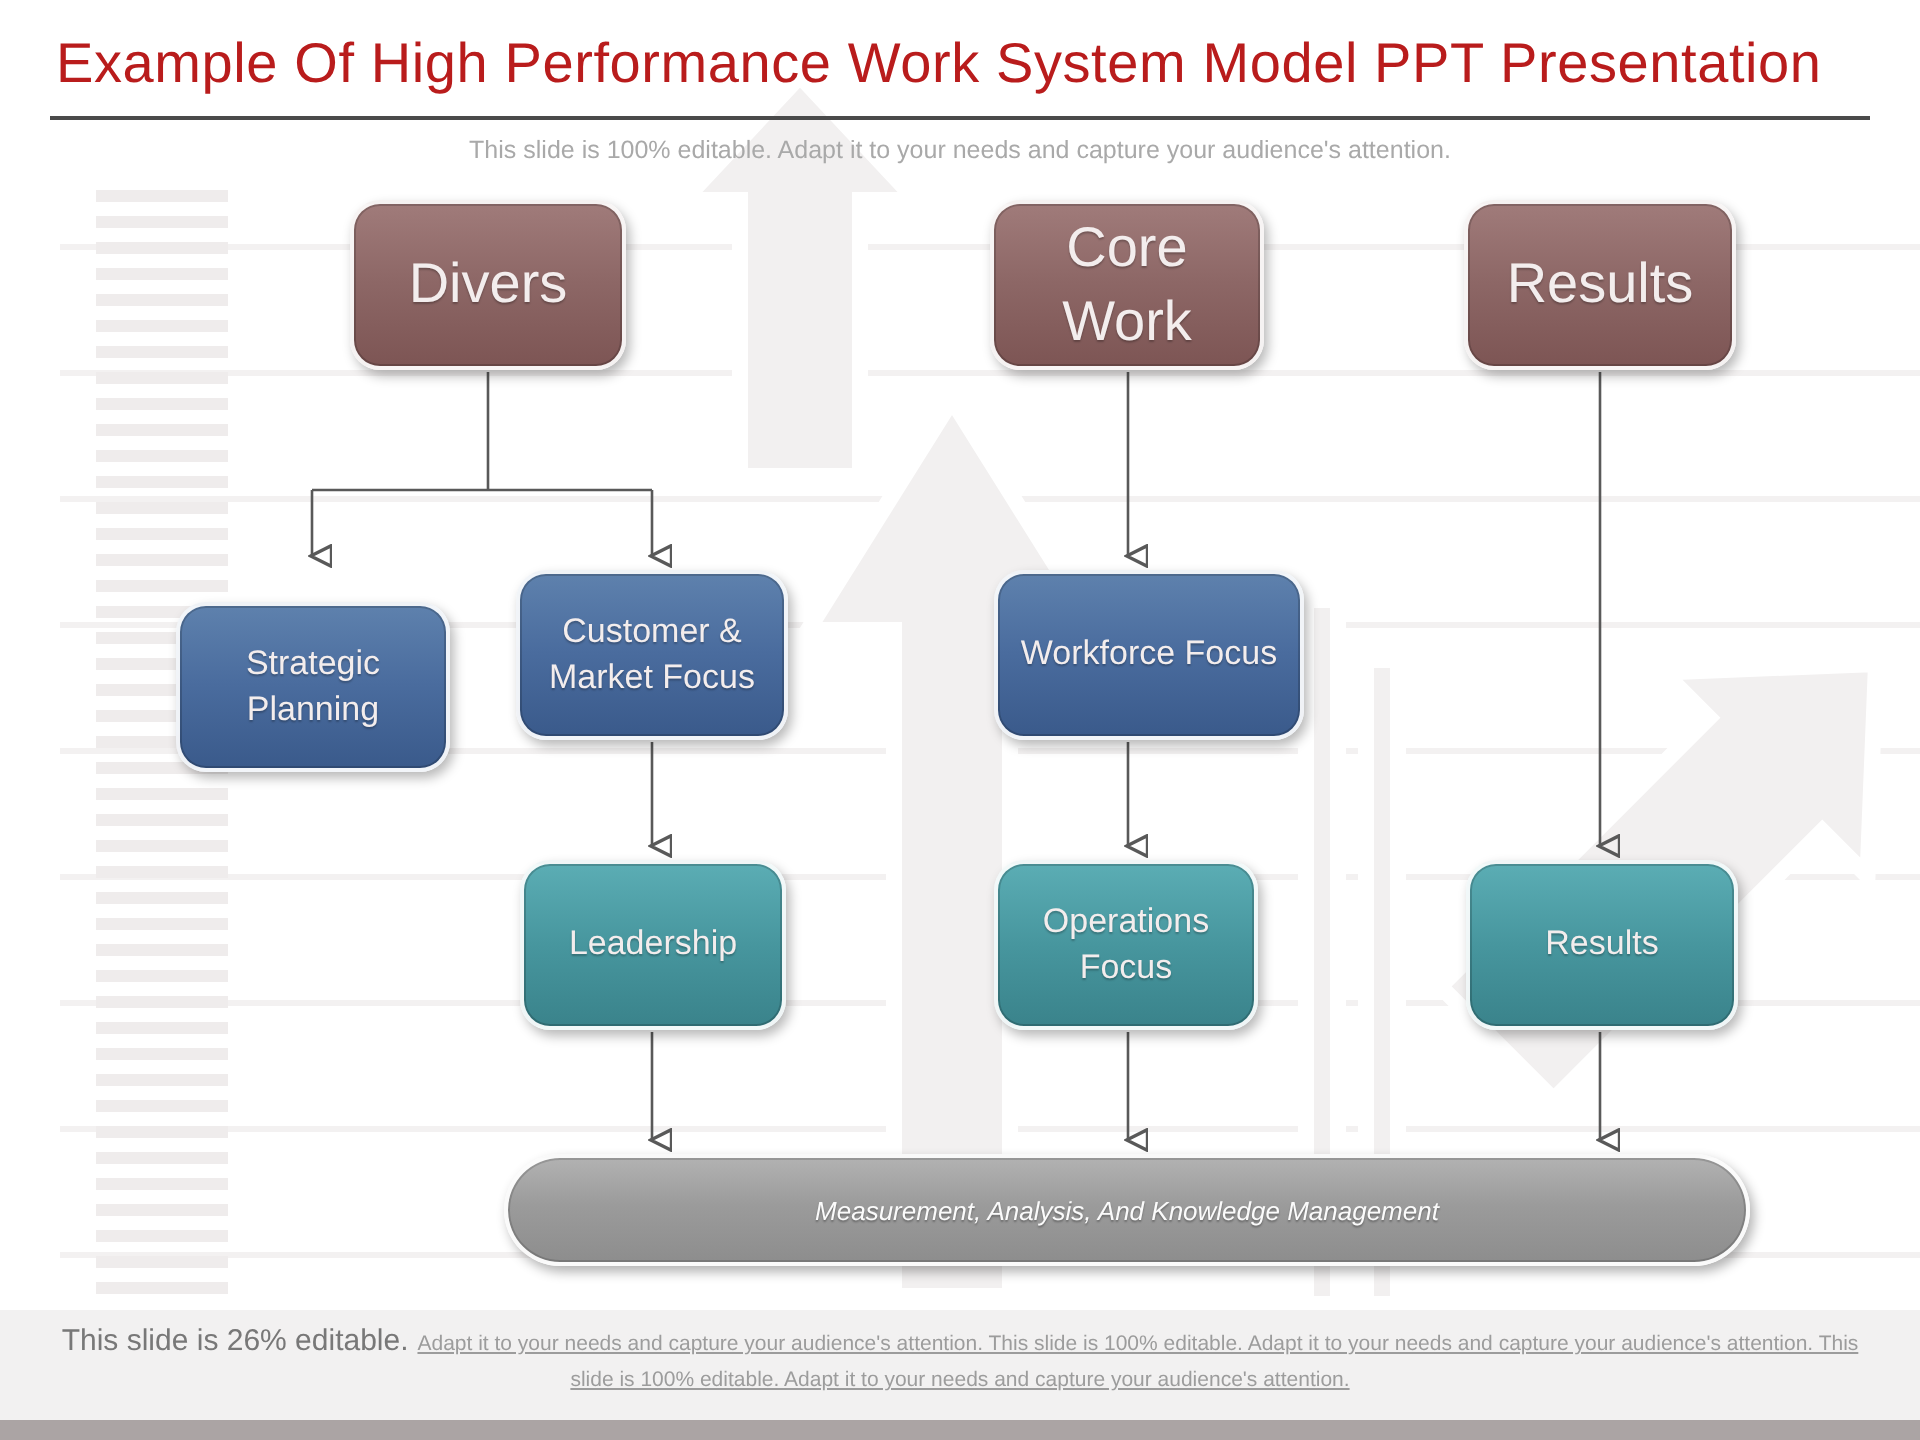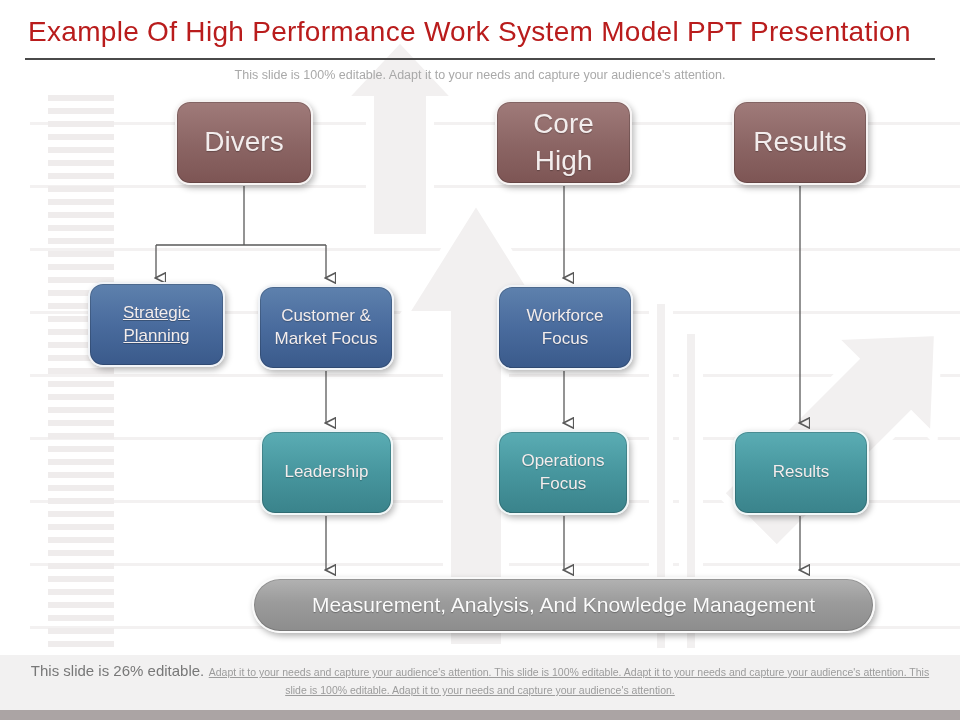--- a/index.html
+++ b/index.html
@@ -40,33 +40,34 @@
     box-shadow:2px 3px 6px rgba(0,0,0,0.28), inset 0 0 0 1px rgba(0,0,0,0.18);
     text-shadow:0 1px 1px rgba(0,0,0,0.25);cursor:default;
   }
   .maroon{background:linear-gradient(180deg,#a07b7a 0%,#8d6766 48%,#7d5554 100%);}
   .blue{background:linear-gradient(180deg,#5e81ad 0%,#4a6c9e 48%,#3a5a8b 100%);}
   .teal{background:linear-gradient(180deg,#5badb4 0%,#47969e 50%,#3a838b 100%);}
   .top-row{font-size:28px;}
   .b-divers{left:175px;top:100px;width:138px;height:85px;}
   .b-core{left:495px;top:100px;width:137px;height:85px;}
   .b-results-top{left:732px;top:100px;width:136px;height:85px;}
-  .b-strategic{left:88px;top:282px;width:137px;height:85px;text-decoration:underline;}
+  .b-strategic{left:88px;top:301px;width:137px;height:85px;}
   .b-customer{left:258px;top:285px;width:136px;height:85px;}
-  .b-workforce{left:497px;top:285px;width:136px;height:85px;}
+  .b-workforce{left:497px;top:285px;width:155px;height:85px;}
   .b-leadership{left:260px;top:430px;width:133px;height:85px;}
   .b-operations{left:497px;top:430px;width:132px;height:85px;}
   .b-results-bottom{left:733px;top:430px;width:136px;height:85px;}
   .bar{
     position:absolute;z-index:4;left:252px;top:577px;width:623px;height:56px;box-sizing:border-box;
     display:flex;align-items:center;justify-content:center;
     border-radius:28px;border:2px solid rgba(255,255,255,0.95);
     background:linear-gradient(180deg,#b2b2b2 0%,#9b9b9b 45%,#8d8d8d 100%);
-    color:#fbfbfb;font-size:21px;text-shadow:0 1px 1px rgba(0,0,0,0.3);
+    color:#fbfbfb;font-size:13px;text-shadow:0 1px 1px rgba(0,0,0,0.3);
     box-shadow:2px 3px 6px rgba(0,0,0,0.3), inset 0 0 0 1px rgba(0,0,0,0.15);
+    font-style:italic;
   }
   
   .footer-band{
     position:absolute;left:0;top:655px;width:960px;height:55px;z-index:5;
     background:#f2f1f1;text-align:center;box-sizing:border-box;padding:7px 20px 0 20px;
   }
   .footer-lead{font-size:15px;color:#787878;}
   .footer-rest{font-size:10.5px;color:#9c9c9c;line-height:14px;text-decoration:underline;}
   .footer-strip{position:absolute;left:0;top:710px;width:960px;height:10px;background:#aba4a4;z-index:5;}
 </style>
@@ -109,21 +110,21 @@
     <path d="M564,186 V278" marker-end="url(#arrow)"></path>
     <path d="M800,186 V423" marker-end="url(#arrow)"></path>
     <path d="M326,371 V423" marker-end="url(#arrow)"></path>
     <path d="M564,371 V423" marker-end="url(#arrow)"></path>
     <path d="M326,516 V570" marker-end="url(#arrow)"></path>
     <path d="M564,516 V570" marker-end="url(#arrow)"></path>
     <path d="M800,516 V570" marker-end="url(#arrow)"></path>
   </svg>
 
   <div class="box maroon top-row b-divers">Divers</div>
-  <div class="box maroon top-row b-core">Core High</div>
+  <div class="box maroon top-row b-core">Core Work</div>
   <div class="box maroon top-row b-results-top">Results</div>
 
   <div class="box blue b-strategic">Strategic Planning</div>
   <div class="box blue b-customer">Customer &amp; Market Focus</div>
   <div class="box blue b-workforce">Workforce Focus</div>
 
   <div class="box teal b-operations">Operations Focus</div>
   <div class="box teal b-leadership">Leadership</div>
   <div class="box teal b-results-bottom">Results</div>
 

